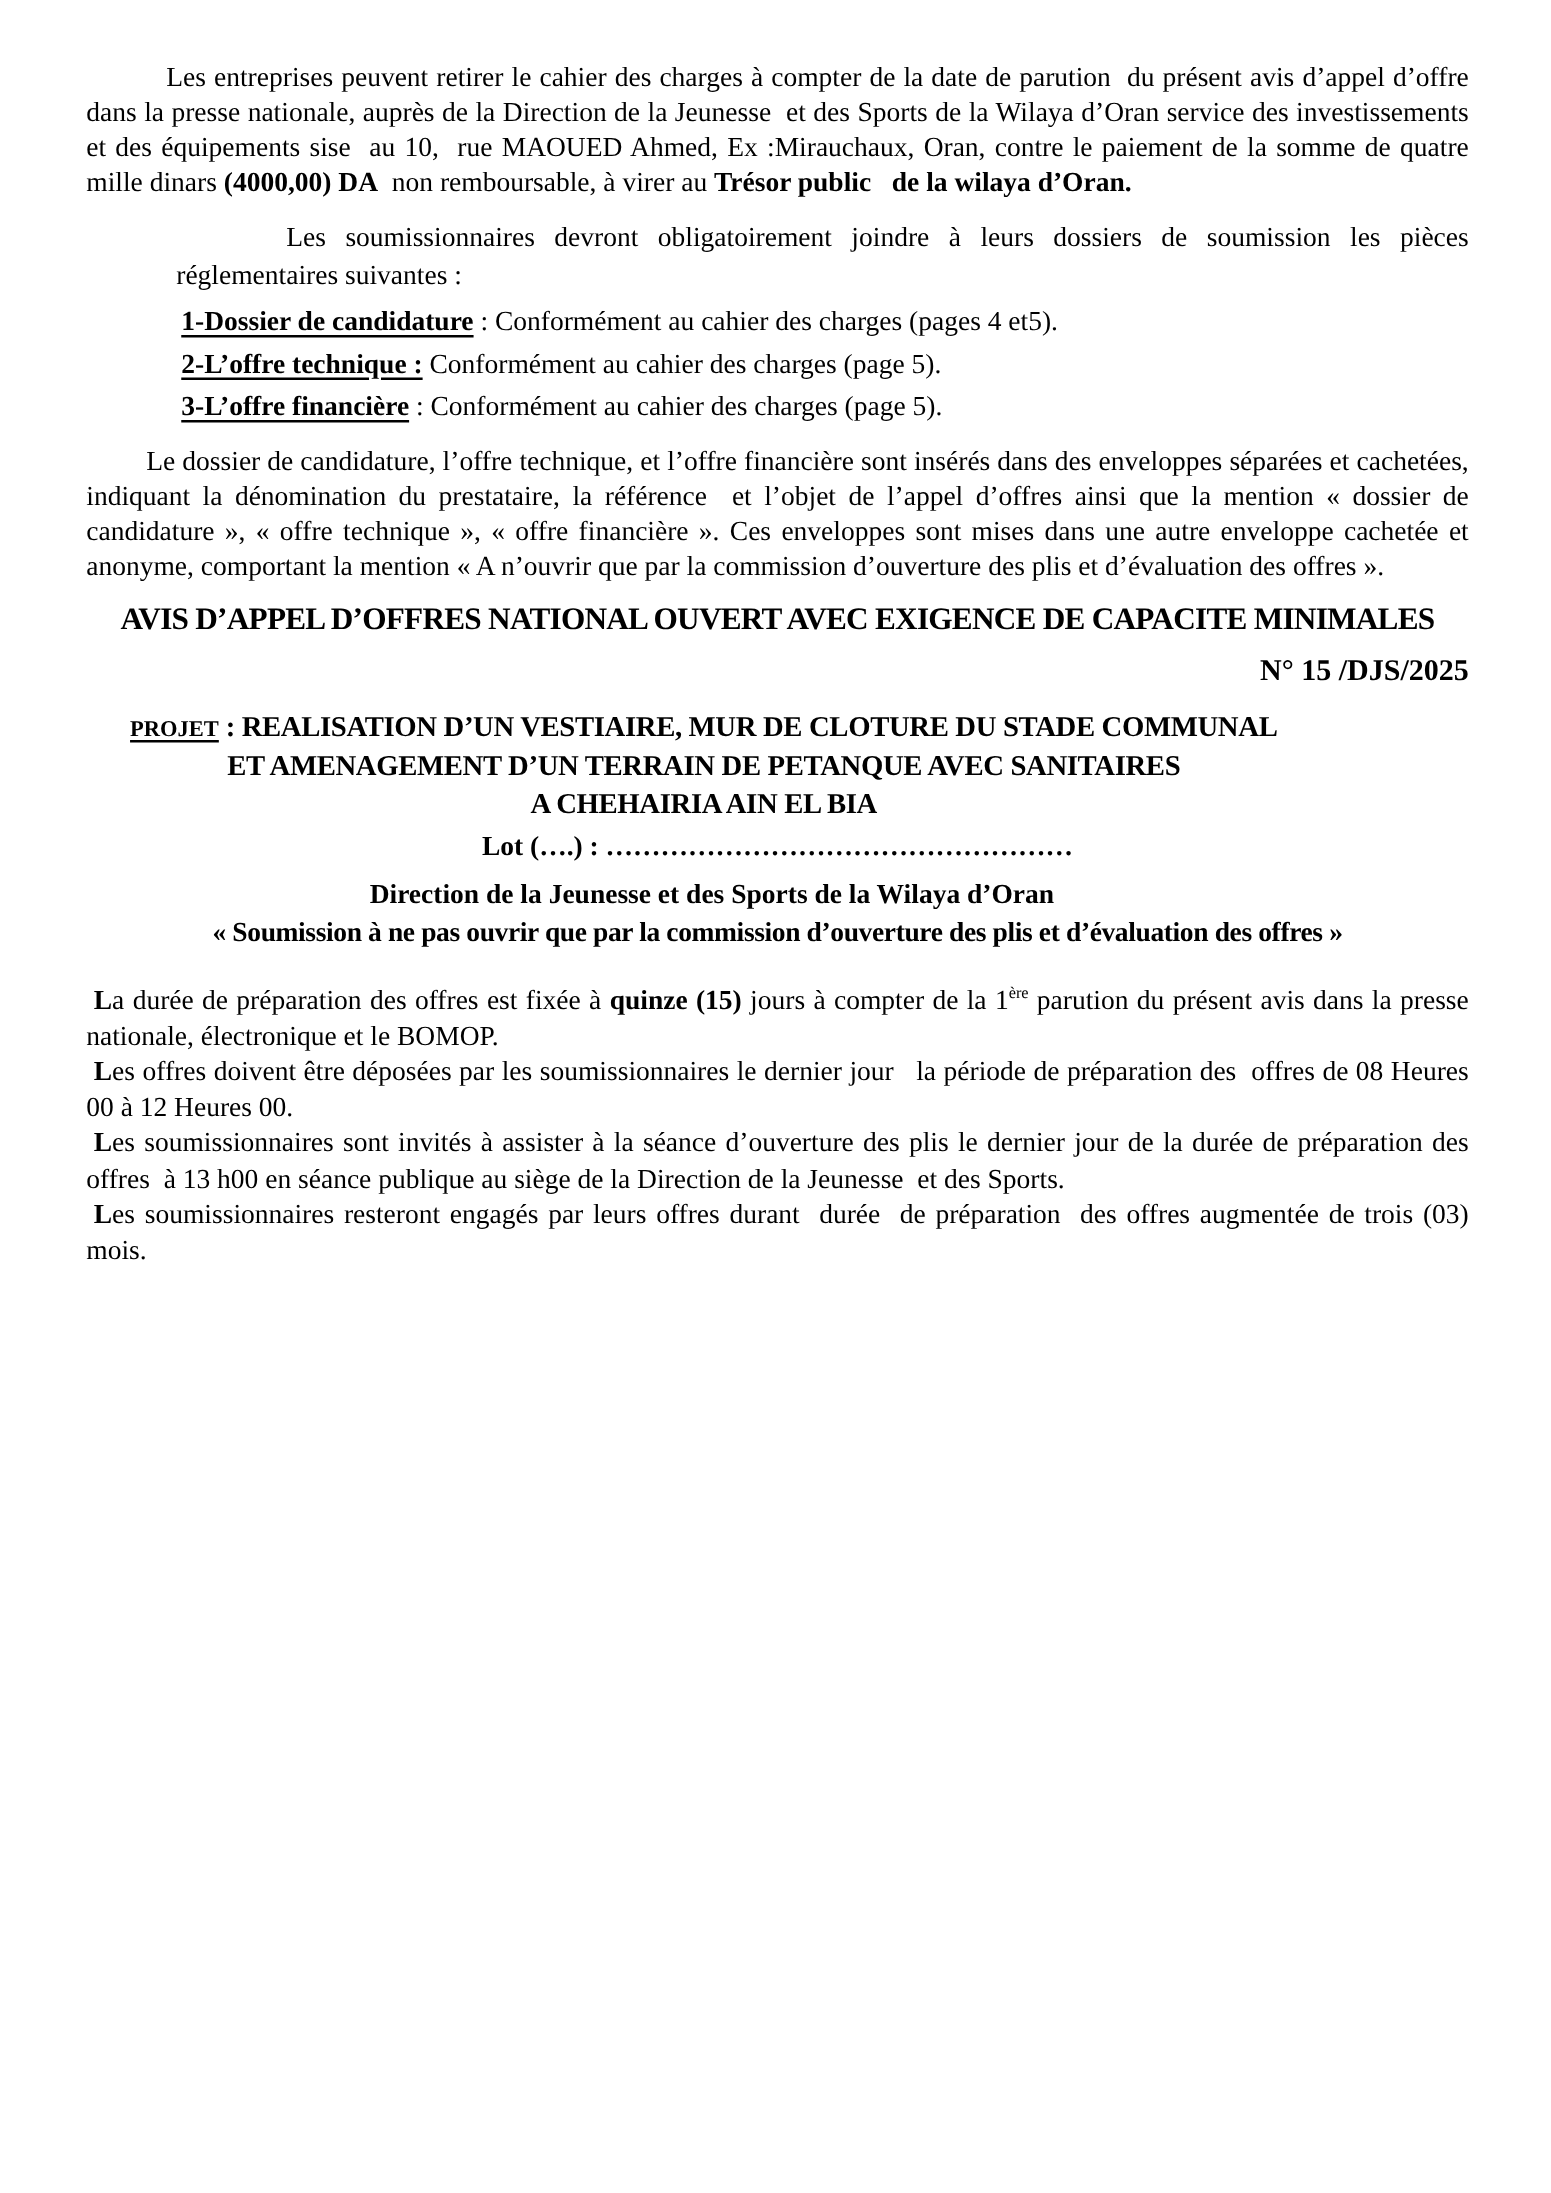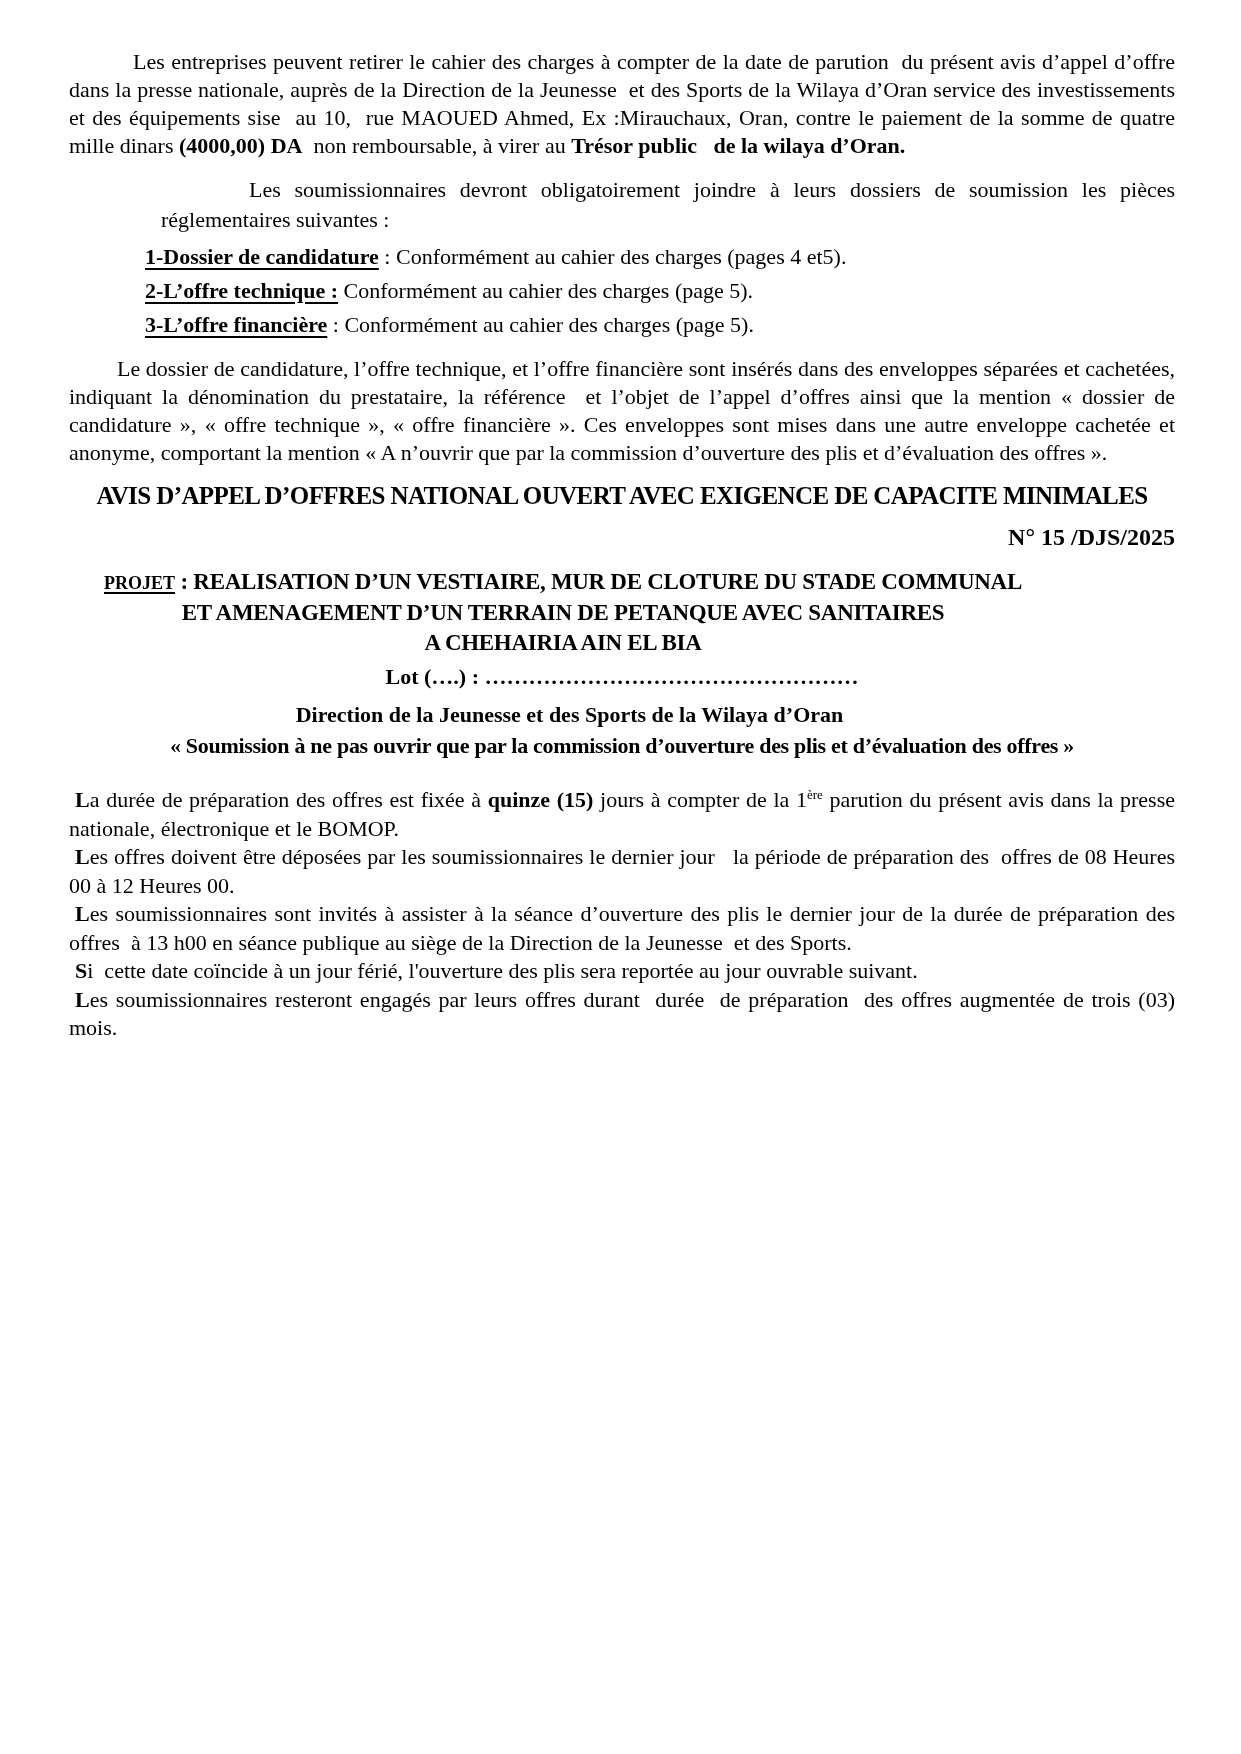--- a/index.html
+++ b/index.html
@@ -11,21 +11,21 @@
   .page {
     position: relative;
     width: 1241px; height: 1260px;
     padding: 48px 66px 0 69px;
     box-sizing: border-box;
     overflow: hidden;
   }
   p { margin: 0; font-size: 22px; line-height: 28px; text-align: justify; white-space: pre-wrap; }
   .b { font-weight: bold; }
   .p1 { text-indent: 64px; }
-  .p2 { margin-top: 15px; margin-left: 92px; text-indent: 88px; line-height: 30px; }
+  .p2 { margin-top: 15px; margin-left: 72px; text-indent: 88px; line-height: 30px; }
   .list { margin-left: 76px; margin-top: 5px; }
   .list p { line-height: 34px; text-align: left; }
   .item-title {
     font-weight: bold; text-decoration: underline;
     text-decoration-thickness: 2px; text-underline-offset: 4px;
   }
   .p3 { margin-top: 13px; text-indent: 48px; }
   .h1 {
     margin-top: 14px; text-align: center; white-space: nowrap;
     font-weight: bold; font-size: 25px; letter-spacing: -0.6px; line-height: 30px;
@@ -83,19 +83,18 @@
   <div class="org-block">
     <p>Direction de la Jeunesse et des Sports de la Wilaya d’Oran</p>
   </div>
 
   <p class="soumission">« Soumission à ne pas ouvrir que par la commission d’ouverture des plis  et d’évaluation des offres »</p>
 
   <div class="terms">
     <p><span class="b">L</span><span>a durée de préparation des offres est fixée à </span><span class="b">quinze (15)</span><span> jours à compter de la 1</span><span class="sup">ère</span><span> parution du présent avis dans la presse nationale, électronique et le BOMOP.</span></p>
     <p><span class="b">L</span><span>es offres doivent être déposées par les soumissionnaires le dernier jour   la période de préparation des  offres de 08 Heures 00 à 12 Heures 00.</span></p>
     <p><span class="b">L</span><span>es soumissionnaires sont invités à assister à la séance d’ouverture des plis le dernier jour de la durée de préparation des offres  à 13 h00 en séance publique au siège de la Direction de la Jeunesse  et des Sports.</span></p>
-    <p><span class="b">S</span><span>i  cette date coïncide à un jour férié, l'ouverture des plis sera reportée au jour ouvrable suivant.</span></p>
     <p><span class="b">L</span><span>es soumissionnaires resteront engagés par leurs offres durant  durée  de préparation  des offres augmentée de trois (03) mois.</span></p>
   </div>
 
   <div class="footer">ALMASDAR- ANEP 2531016810- 27/12/2025</div>
 
 </div>
 
 </body></html>

